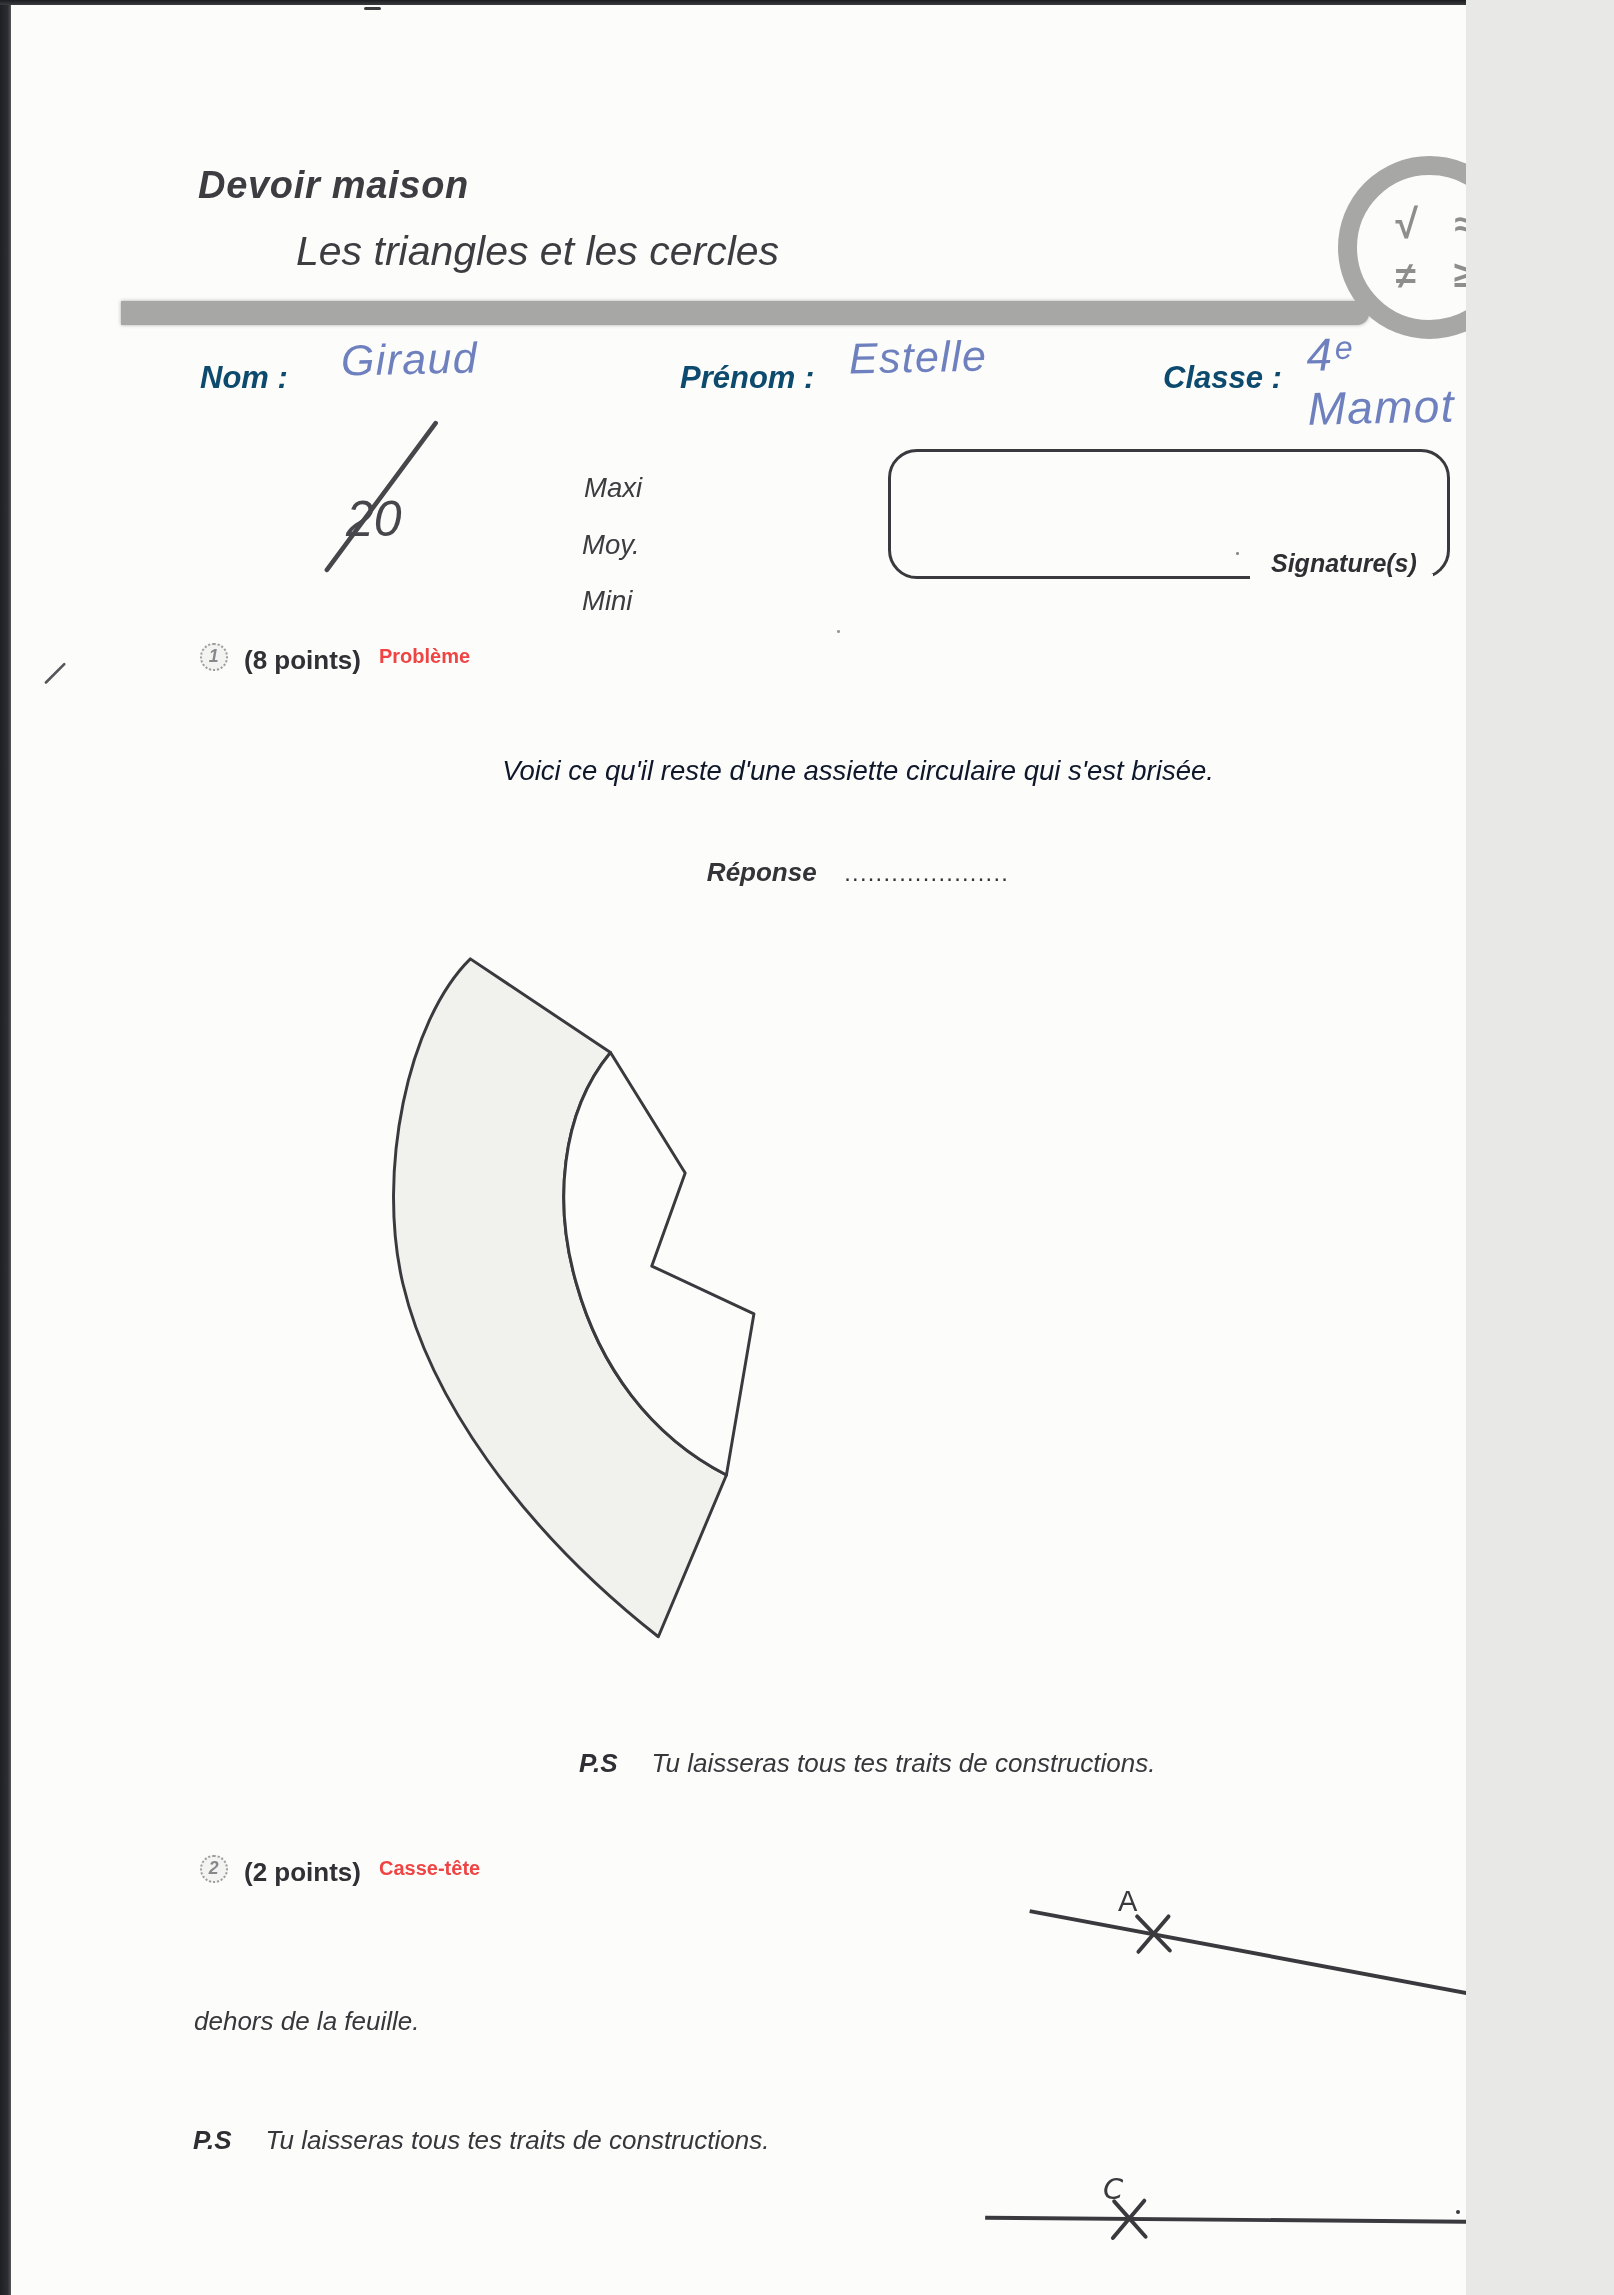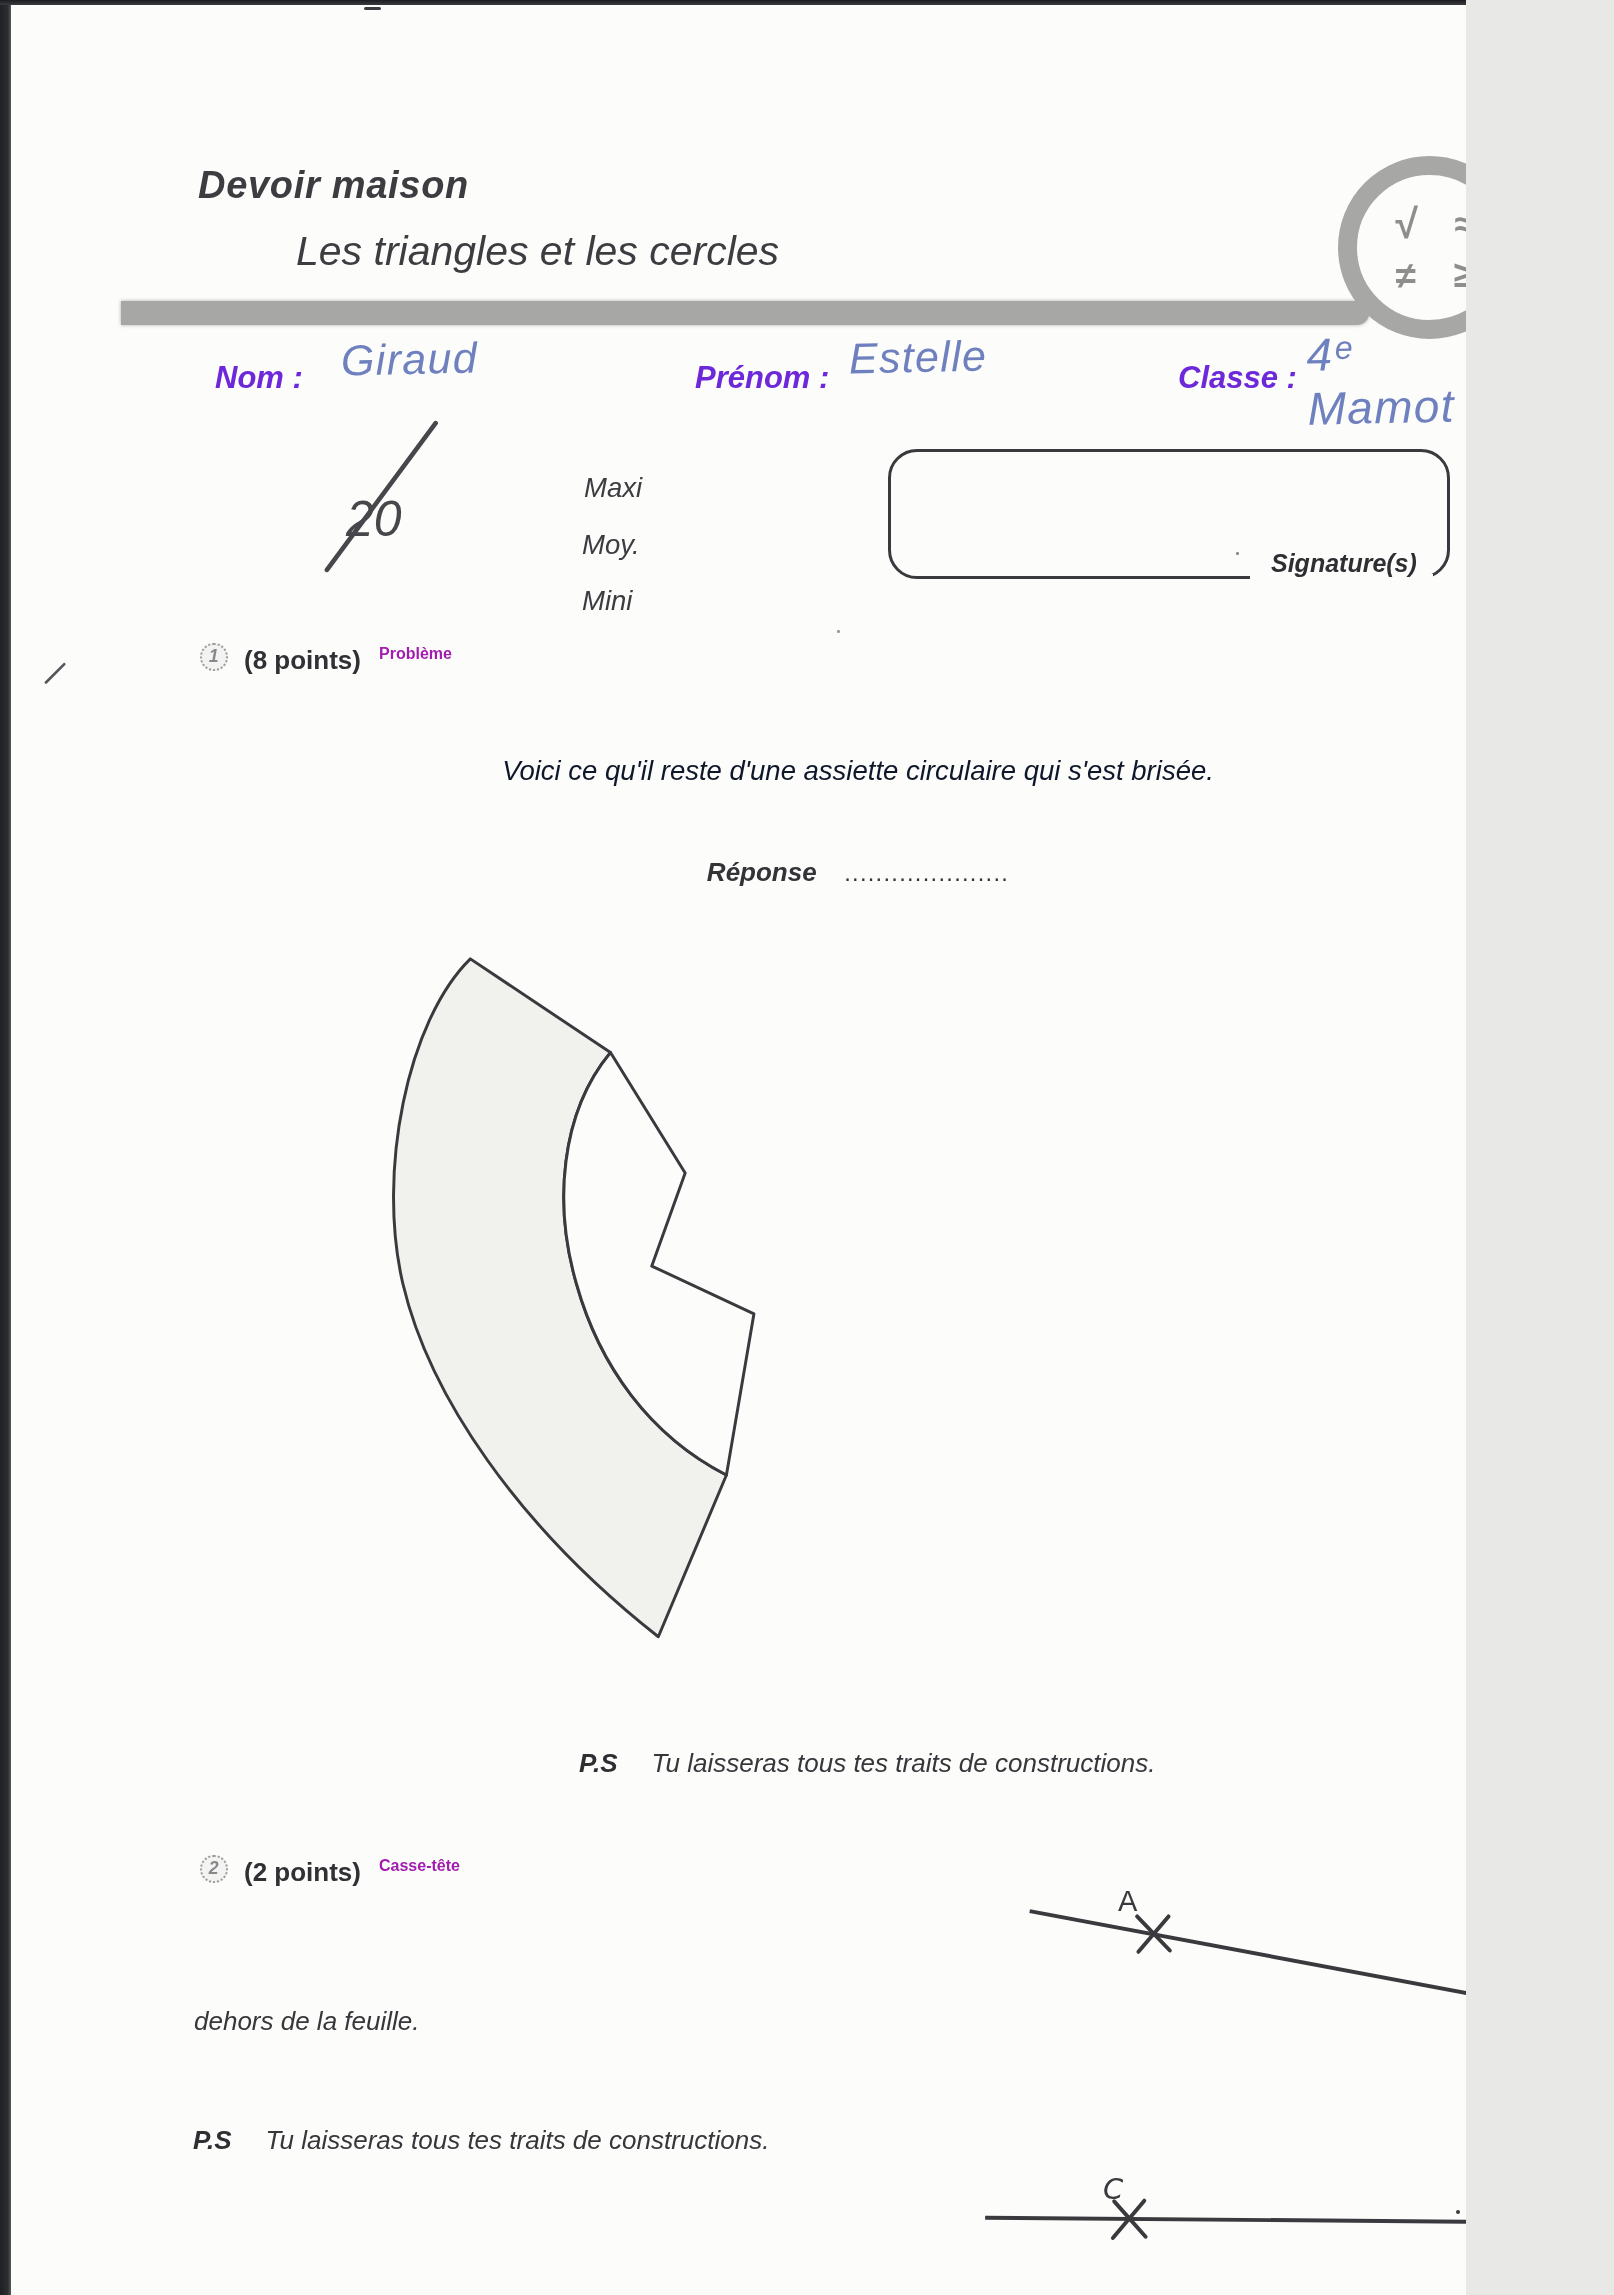--- a/index.html
+++ b/index.html
@@ -22,21 +22,21 @@
   .title2{left:296px;top:228px;font-size:41px;font-style:italic;color:#3c3c41;}
   .graybar{left:121px;top:301px;width:1248px;height:24px;background:#a7a7a5;border-radius:0 11.8px 11.8px 0;box-shadow:0 0 3.9px rgba(120,120,118,.6);}
   .logo-ring{left:1338px;top:156px;width:183px;height:183px;border:19.7px solid #a7a7a5;border-radius:50%;background:#fcfcfb;box-sizing:border-box;z-index:2;}
   .logo-sym{position:absolute;color:#8e8e8c;font-style:italic;font-weight:bold;}
   .sym-sqrt{left:36px;top:26px;font-size:41px;}
   .sym-approx{left:97px;top:29px;font-size:37px;}
   .sym-neq{left:38px;top:80px;font-size:37px;}
   .sym-geq{left:96px;top:79px;font-size:37px;}
 
   
-  .idlabel{font-size:31px;font-weight:bold;font-style:italic;color:#6d28d9;margin-left:15px;}
+  .idlabel{font-size:31px;font-weight:bold;font-style:italic;color:#0c4a6e;}
   .hw{font-size:43px;font-style:italic;color:#6f80bf;display:inline-block;transform:rotate(-1.2deg);letter-spacing:1.3px;}
   .nom-l{left:200px;top:360px;}
   .nom-v{left:341px;top:335px;}
   .prenom-l{left:680px;top:360px;}
   .prenom-v{left:849px;top:333px;}
   .classe-l{left:1163px;top:360px;}
   .classe-v{left:1307px;top:326px;font-size:46px;}
 
   
   .score20{left:346px;top:490px;font-size:50px;font-style:italic;color:#46464b;}
@@ -47,21 +47,21 @@
   .sigbox{left:888px;top:449px;width:562px;height:130px;border:3.3px solid #3a3a3e;border-radius:29px;box-sizing:border-box;}
   .sigmask{left:1250px;top:574px;width:183px;height:14.4px;background:#fcfcfb;}
   .siglbl{left:1271px;top:549px;font-size:25px;font-weight:bold;font-style:italic;color:#2f2f33;}
 
   
   .numchip{width:27.5px;height:27.5px;border:2px dotted #9d9d9b;border-radius:50%;background:#f3f3f1;color:#87878c;
     font-size:17.7px;font-weight:bold;font-style:italic;display:flex;align-items:center;justify-content:center;box-sizing:border-box;}
   .p1chip{left:200px;top:643px;}
   .p2chip{left:200px;top:1855px;}
   .secpts{font-size:26px;font-weight:bold;color:#303035;}
-  .sectitle{font-size:16px;font-weight:bold;color:#a21caf;}
+  .sectitle{font-size:20px;font-weight:bold;color:#ef4444;}
   .p1pts{left:244px;top:645px;}
   .p1title{left:379px;top:645px;}
   .p2pts{left:244px;top:1857px;}
   .p2title{left:379px;top:1857px;}
 
   
   .centerwrap{left:301px;width:1114px;text-align:center;font-style:italic;font-size:27.5px;color:#0f172a;}
   .c1{top:755px;}
   .c2{top:806px;}
   .repline{top:857px;left:301px;width:1114px;display:flex;justify-content:center;gap:27.5px;align-items:baseline;}

